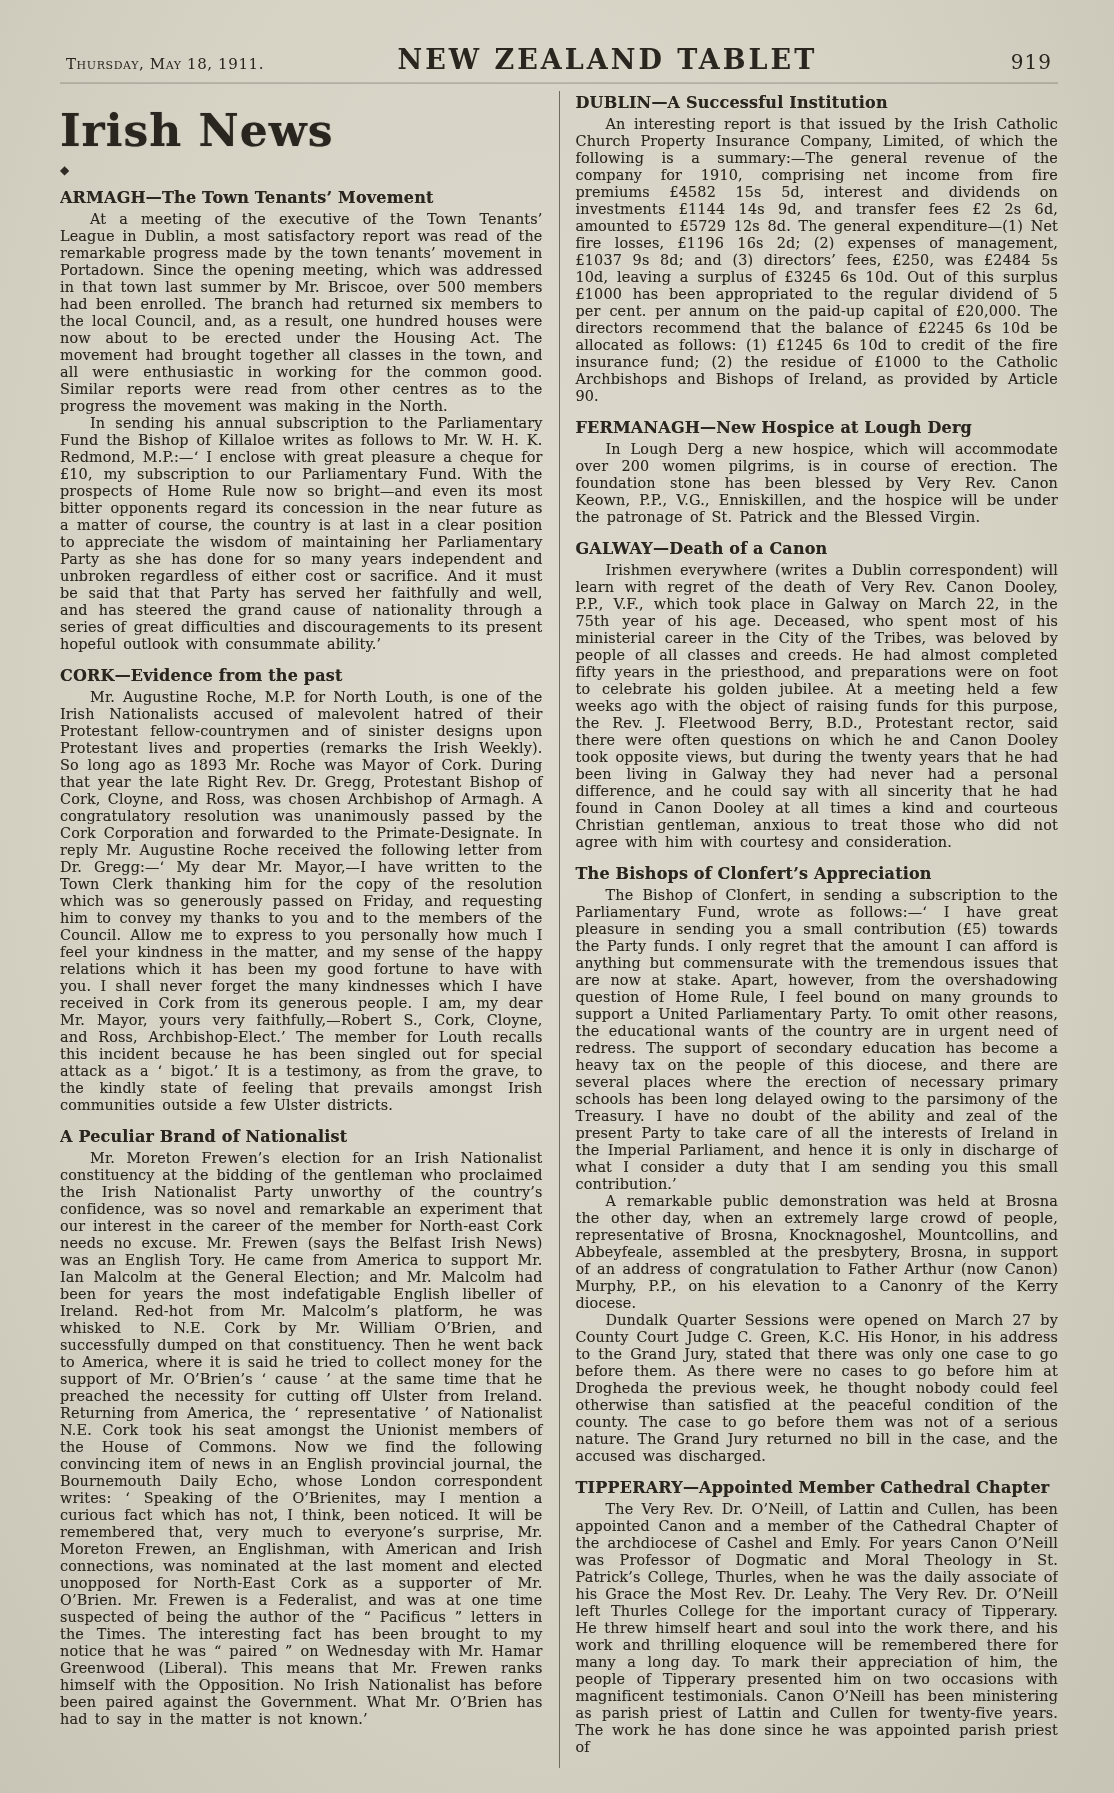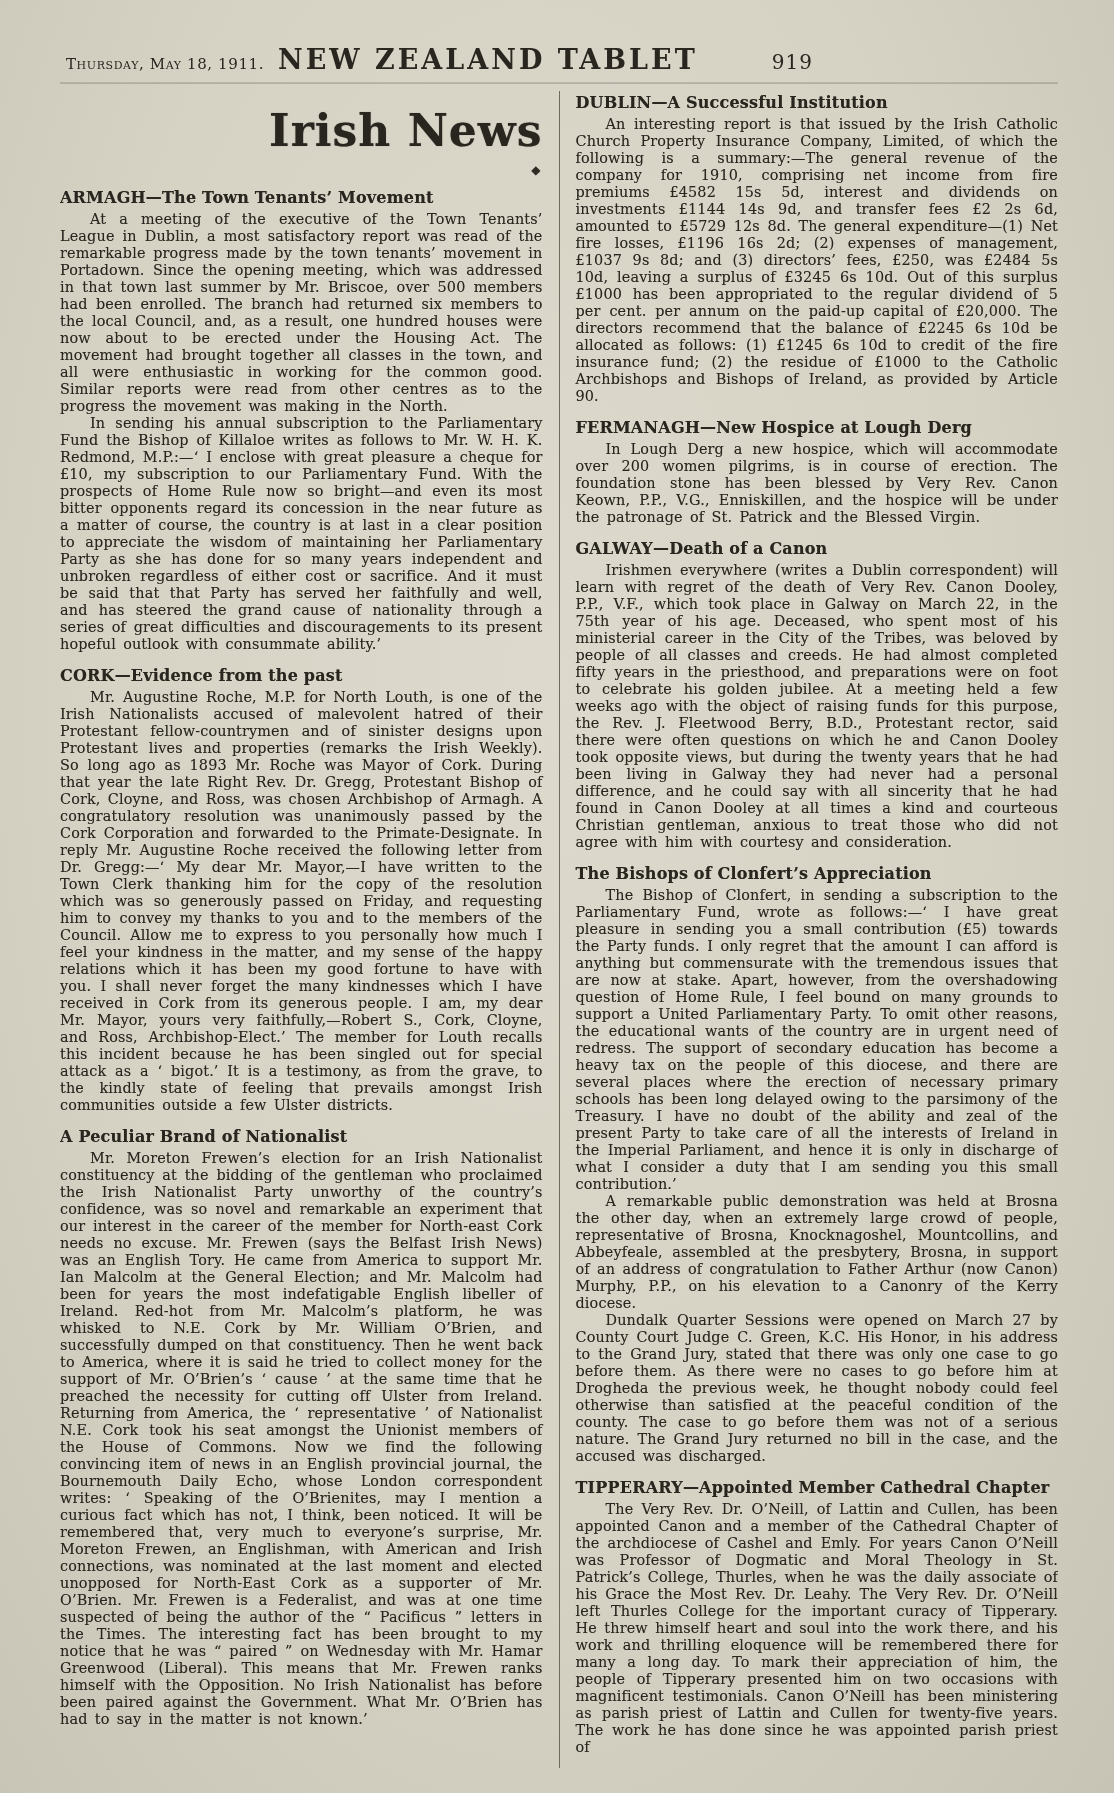--- a/index.html
+++ b/index.html
@@ -15,24 +15,24 @@
   .page {
     width: 1114px;
     height: 1793px;
     padding: 44px 56px 20px 60px;
     background: radial-gradient(ellipse at 48% 38%, #ddd9cc 0%, #d6d2c4 55%, #c8c4b5 100%);
     position: relative;
   }
   .page-header {
     display: flex;
     align-items: baseline;
+    justify-content: space-between;
     padding: 0 6px 7px 6px;
     border-bottom: 1px solid #55524736;
     box-shadow: 0 1px 0 #6b675a55;
-    gap: 40px;
   }
   .issue-date {
     font-size: 15px;
     font-variant: small-caps;
     letter-spacing: 0.6px;
   }
   .paper-title {
     font-size: 27px;
     font-weight: bold;
     letter-spacing: 3px;
@@ -50,21 +50,21 @@
     overflow: hidden;
   }
   .column { flex: 1 1 0; min-width: 0; overflow: hidden; }
   .column.left  { padding-right: 16px; }
   .column.right { padding-left: 16px; }
   .column-divider {
     width: 1px;
     background: #6e6a5c;
     flex: 0 0 1px;
   }
-  .masthead { text-align: right; margin: 14px 0 12px 0; }
+  .masthead { text-align: left; margin: 14px 0 12px 0; }
   .masthead-title {
     margin: 0;
     font-size: 44px;
     font-weight: bold;
     letter-spacing: 1px;
     text-shadow: 0 0 1px rgba(40,38,30,0.45);
   }
   .masthead-ornament {
     font-size: 12px;
     line-height: 12px;

